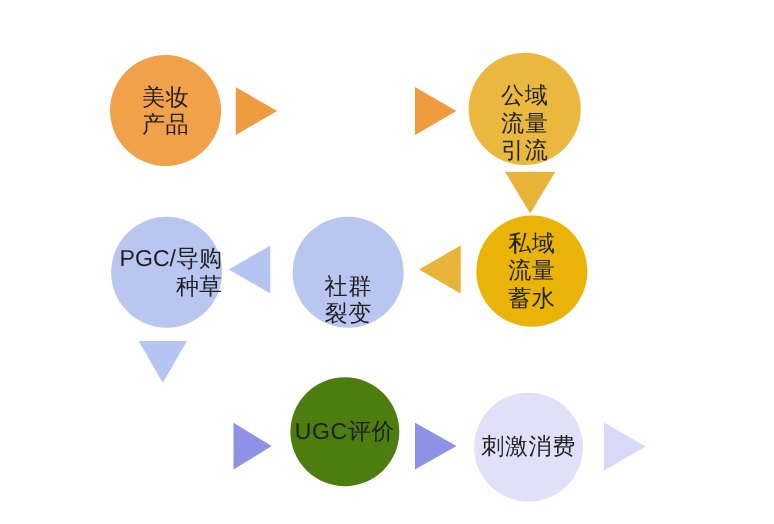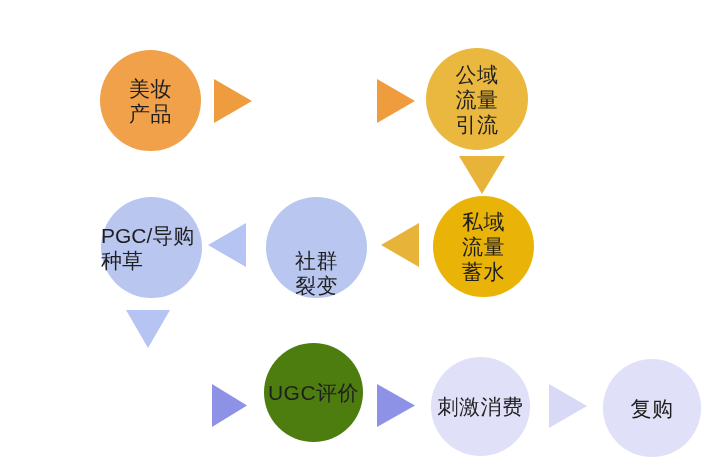--- a/index.html
+++ b/index.html
@@ -22,40 +22,40 @@
     justify-content:center;
   }
   .node .label{
     font-size:21px;
     line-height:25px;
     text-align:center;
     letter-spacing:0.5px;
     white-space:nowrap;
   }
   .node .label.left{
-    text-align:left;
+    text-align:right;
     width:108px;
     letter-spacing:0;
   }
   .arrow{position:absolute;}
   .arrow.right{clip-path:polygon(0 0,100% 50%,0 100%);}
   .arrow.left{clip-path:polygon(100% 0,0 50%,100% 100%);}
   .arrow.down{clip-path:polygon(0 0,100% 0,50% 100%);}
 </style>
 </head>
 <body>
 
 <div class="stage" style="background: rgb(255, 255, 255); color: rgb(31, 31, 31); margin-left: 48px;">
     <div class="node" style="left: 52px; top: 50px; width: 101px; height: 101px; background: rgb(240, 161, 73);">
       <div class="label">
         <div>美妆</div>
         <div>产品</div>
       </div>
     </div>
-    <div class="node" style="left: 378px; top: 48px; width: 102px; height: 102px; background: rgb(234, 184, 62);">
+    <div class="node" style="left: 378px; top: 48px; width: 102px; height: 102px; background: rgb(234, 184, 62); align-items: flex-end;">
       <div class="label">
         <div>公域</div>
         <div>流量</div>
         <div>引流</div>
       </div>
     </div>
     <div class="node" style="left: 385px; top: 196px; width: 101px; height: 101px; background: #eab308;">
       <div class="label">
         <div>私域</div>
         <div>流量</div>
@@ -77,25 +77,20 @@
     <div class="node" style="left: 216px; top: 343px; width: 99px; height: 99px; background: #4d7c0f;">
       <div class="label">
         <div>UGC评价</div>
       </div>
     </div>
     <div class="node" style="left: 383px; top: 357px; width: 99px; height: 99px; background: rgb(224, 224, 248);">
       <div class="label">
         <div>刺激消费</div>
       </div>
     </div>
-    <div class="node" style="left: 555px; top: 359px; width: 98px; height: 98px; background: rgb(224, 224, 248);">
-      <div class="label">
-        <div>复购</div>
-      </div>
-    </div>
     <div class="arrow right" style="left: 166px; top: 79px; width: 38px; height: 44px; background: rgb(239, 156, 62);"></div>
     <div class="arrow right" style="left: 329px; top: 79px; width: 38px; height: 44px; background: rgb(239, 156, 62);"></div>
     <div class="arrow down" style="left: 411px; top: 156px; width: 46px; height: 38px; background: rgb(231, 179, 57);"></div>
     <div class="arrow left" style="left: 333px; top: 223px; width: 38px; height: 44px; background: rgb(231, 179, 57);"></div>
     <div class="arrow left" style="left: 160px; top: 223px; width: 38px; height: 44px; background: rgb(181, 196, 243);"></div>
     <div class="arrow down" style="left: 78px; top: 310px; width: 44px; height: 38px; background: rgb(181, 196, 243);"></div>
     <div class="arrow right" style="left: 164px; top: 384px; width: 35px; height: 43px; background: rgb(141, 146, 230);"></div>
     <div class="arrow right" style="left: 329px; top: 384px; width: 38px; height: 43px; background: rgb(141, 146, 230);"></div>
     <div class="arrow right" style="left: 501px; top: 384px; width: 38px; height: 44px; background: rgb(216, 217, 246);"></div>
   </div>

